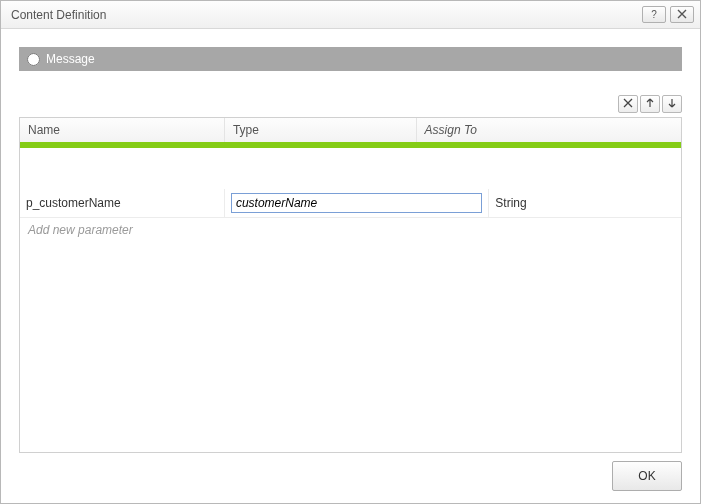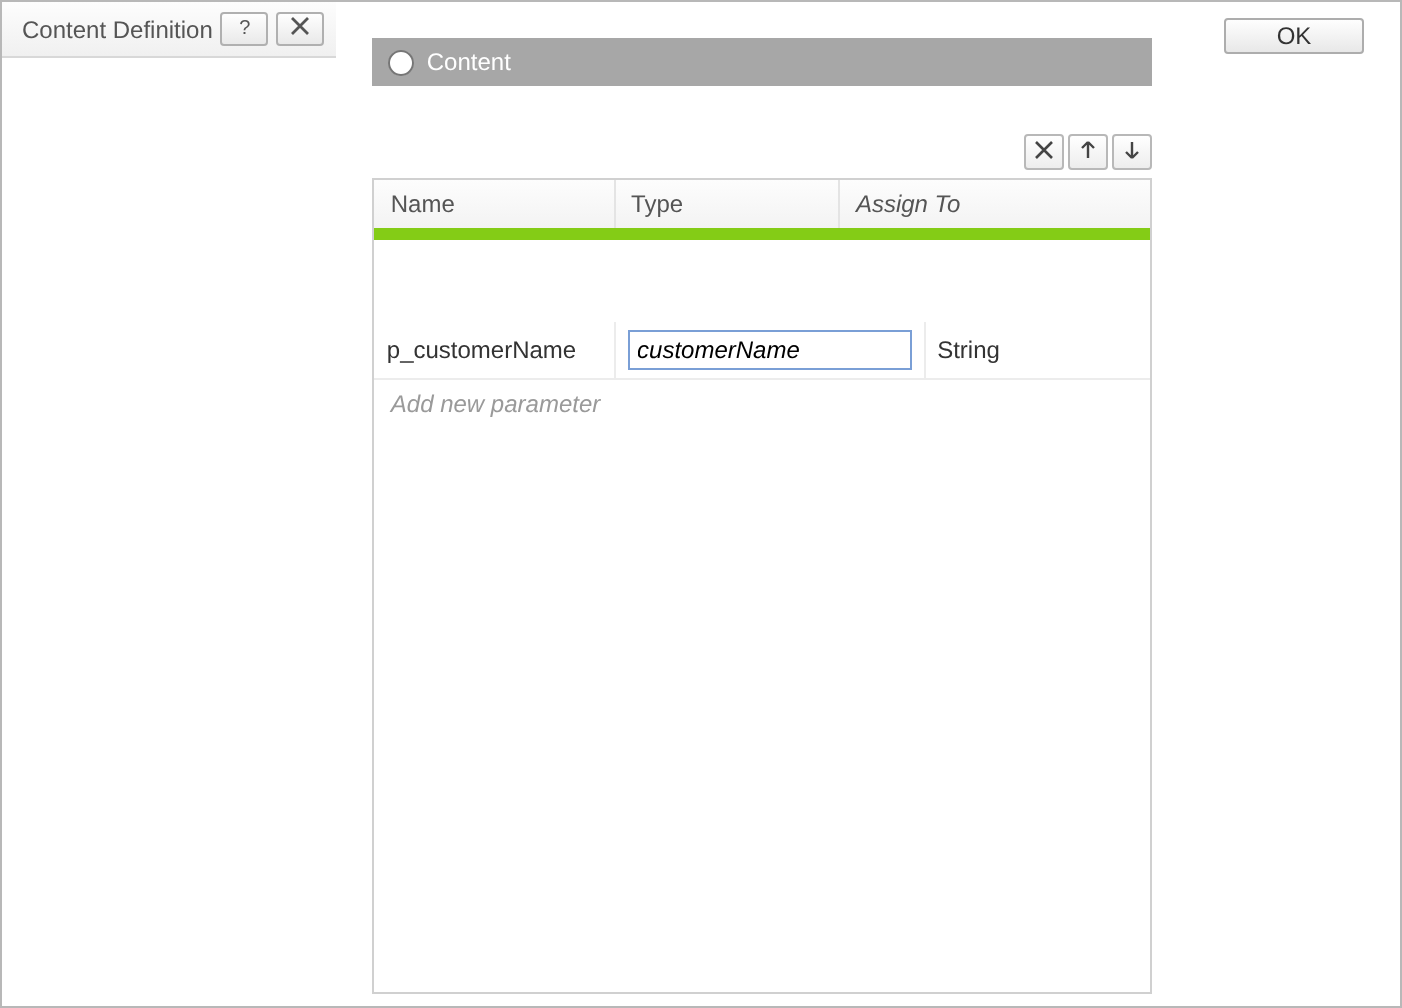--- a/index.html
+++ b/index.html
@@ -9,21 +9,21 @@
     font-size: 12px;
     background: #fff;
     color: #333;
   }
   .dialog {
     width: 701px;
     height: 504px;
     border: 1px solid #b8b8b8;
     background: #fff;
     display: flex;
-    flex-direction: row;
+    flex-direction: column;
   }
   .titlebar {
     height: 28px;
     background: linear-gradient(#fdfdfd, #f0f0f0);
     border-bottom: 1px solid #d8d8d8;
     display: flex;
     align-items: center;
     padding: 0 6px 0 10px;
   }
   .titlebar .title {
@@ -145,21 +145,21 @@
   .button-row {
     height: 44px;
     display: flex;
     justify-content: flex-end;
     align-items: center;
     gap: 8px;
     padding: 0 18px 10px 18px;
   }
   .dlg-btn {
     min-width: 70px;
-    height: 18px;
+    height: 30px;
     border: 1px solid #adadad;
     border-radius: 2px;
     background: linear-gradient(#fefefe,#e8e8e8);
     font: inherit;
     color: #333;
     cursor: pointer;
   }
 </style>
 </head>
 <body>
@@ -177,21 +177,21 @@
             <path d="M1 1 L9 9 M9 1 L1 9" stroke="#555" stroke-width="1.4" fill="none"></path>
           </svg>
       </span>
     </div>
   </div>
 
   <div class="content-area">
 
     <label class="radio-bar">
       <input type="radio" name="content-kind" style="">
-      <span>Content</span>
+      <span>Message</span>
     </label>
     <div class="panel-gap"></div>
 
     <div class="toolbar-row">
       <div class="tbtn">
         <span>
           <svg width="10" height="10" viewBox="0 0 10 10">
               <path d="M1 1 L9 9 M9 1 L1 9" stroke="#444" stroke-width="1.3" fill="none"></path>
             </svg>
         </span>

